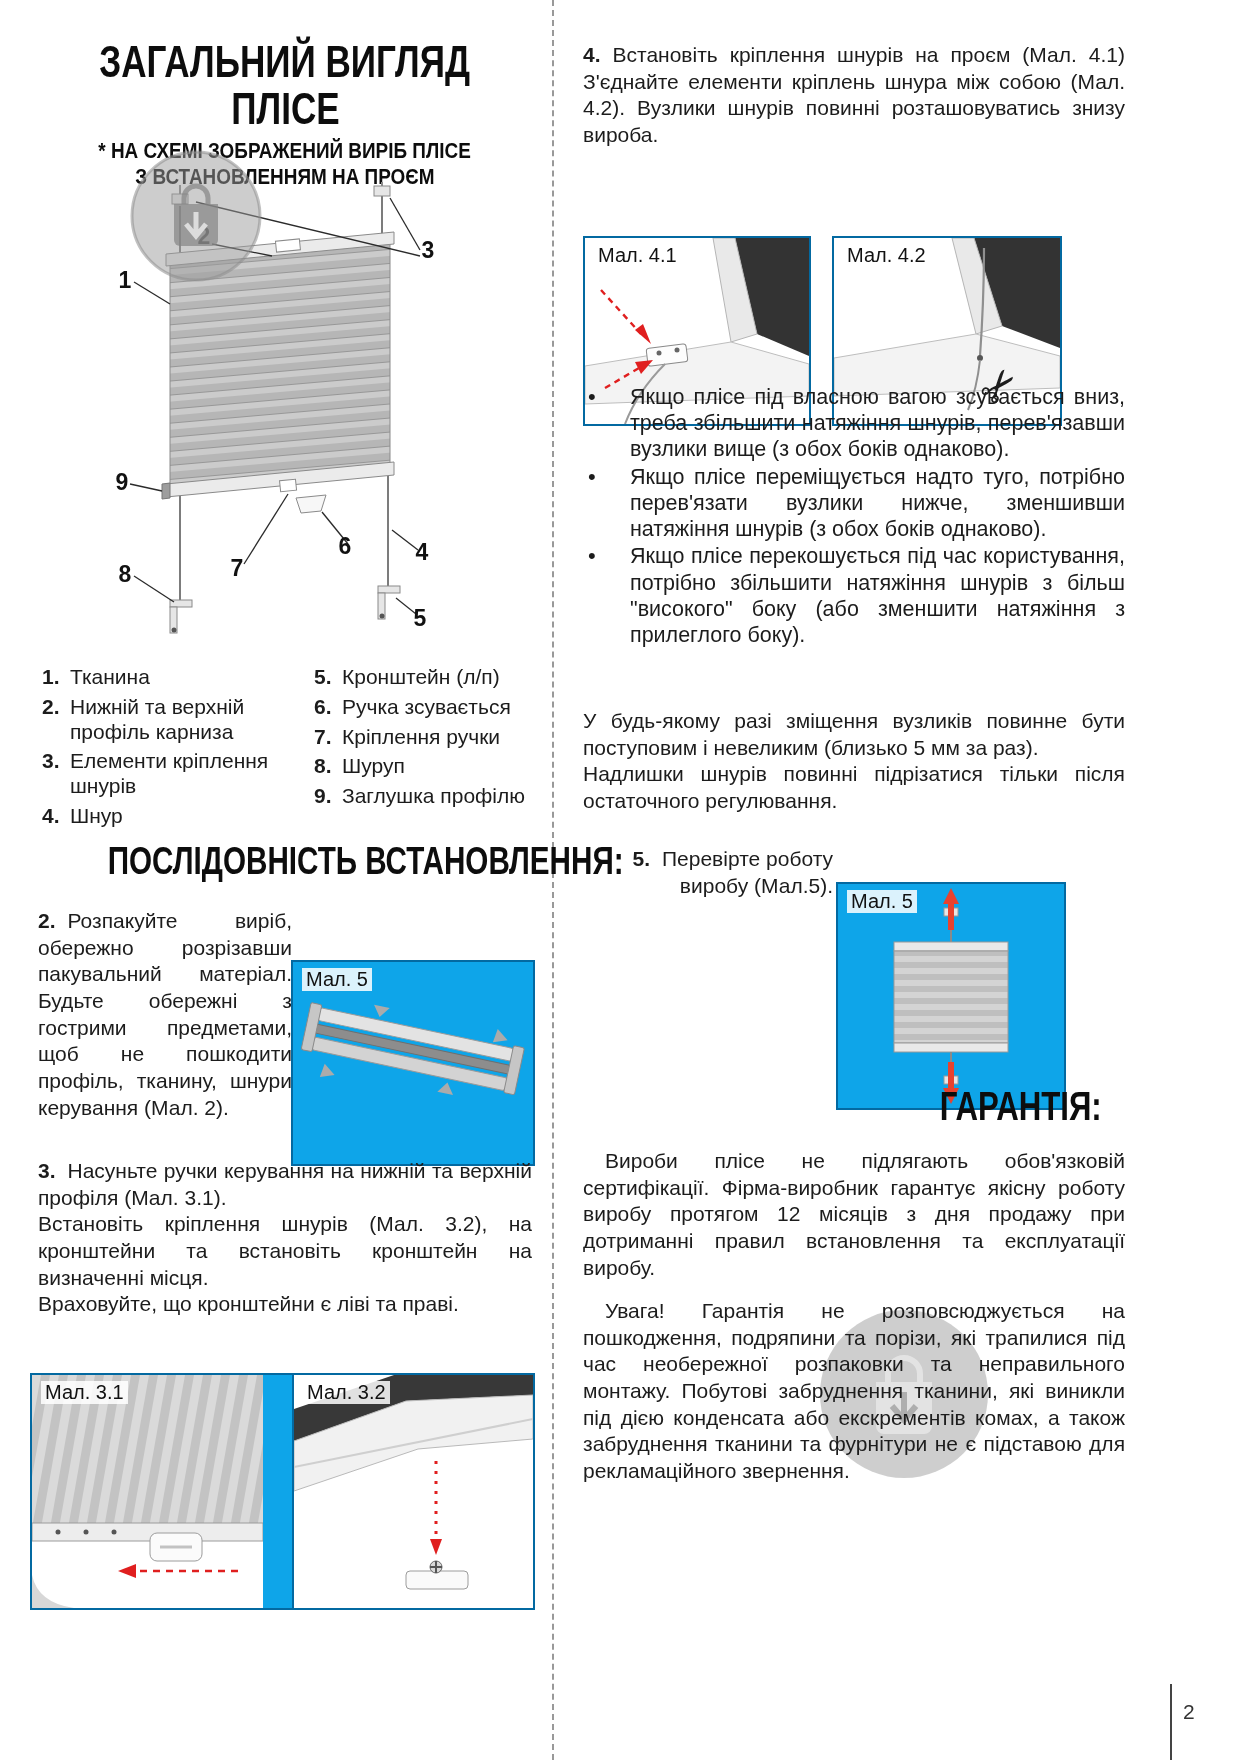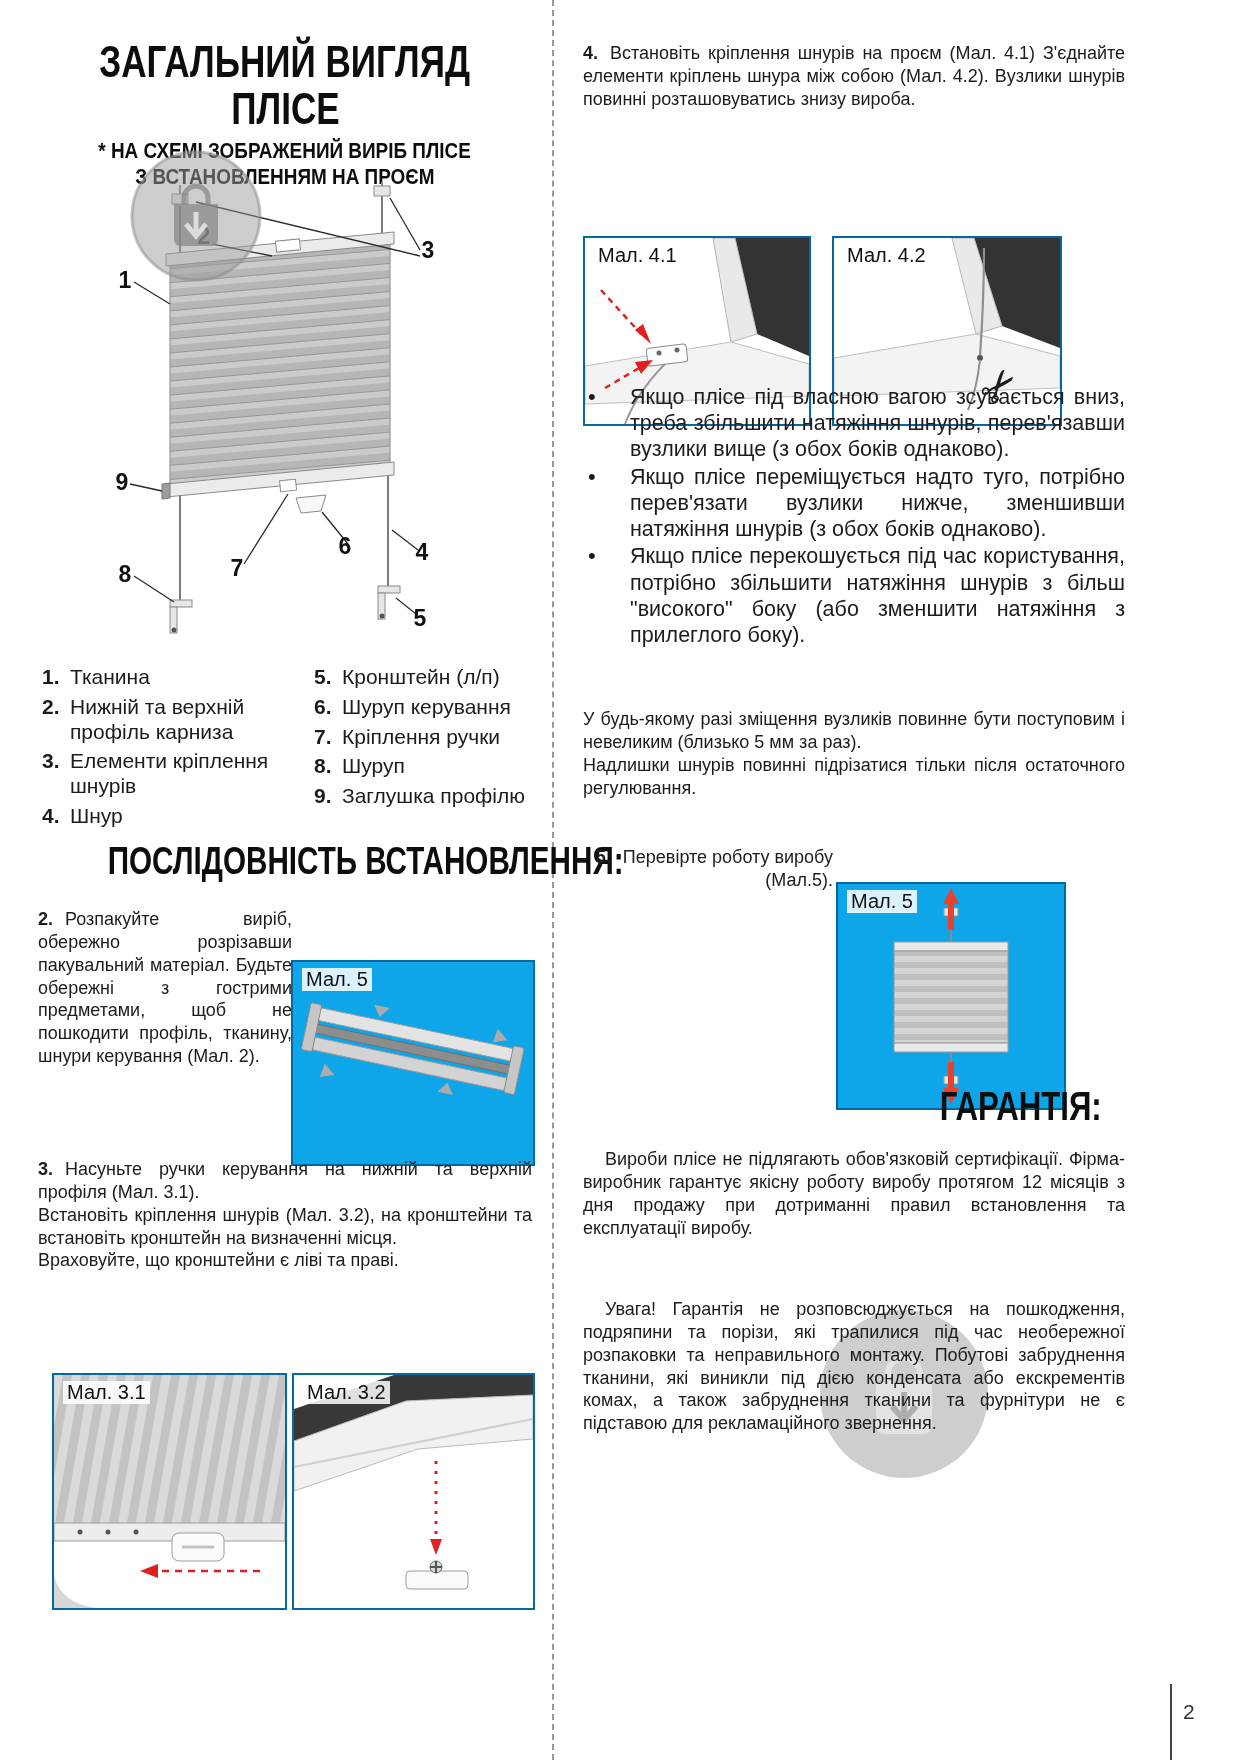--- a/index.html
+++ b/index.html
@@ -13,21 +13,21 @@
 
   
   .big-title{font-weight:700;font-size:45px;line-height:1.05;text-align:center;color:#0d0d0d;}
   .cond{display:inline-block;transform:scaleX(0.78);transform-origin:50% 50%;white-space:nowrap;font-weight:700;}
   .sub-line{font-weight:700;font-size:22px;line-height:1.2;text-align:center;color:#0d0d0d;}
   .sub-line .cond{transform:scaleX(0.86);}
   .section-title-wrap{text-align:right;font-size:38px;font-weight:700;color:#0d0d0d;}
   .warranty-title-wrap{text-align:right;font-size:40px;font-weight:700;color:#0d0d0d;}
 
   
-  .txt{font-size:18px;line-height:1.27;text-align:justify;}
+  .txt{font-size:21px;line-height:1.27;text-align:justify;}
   .stepnum{font-weight:700;margin-right:12px;}
   .indent{text-indent:22px;}
 
   
   .legend{display:flex;}
   .legend-col{width:272px;}
   .legend-col2{width:224px;}
   .legend-item{display:flex;font-size:21px;line-height:1.18;margin-bottom:5px;}
   .legend-num{font-weight:700;flex:0 0 28px;}
   .legend-text{flex:1;}
@@ -167,21 +167,21 @@
           <span class="legend-text">Шнур</span>
         </div>
     </div>
     <div class="legend-col legend-col2">
       <div class="legend-item">
           <span class="legend-num">5.</span>
           <span class="legend-text">Кронштейн (л/п)</span>
         </div>
       <div class="legend-item">
           <span class="legend-num">6.</span>
-          <span class="legend-text">Шуруп керування</span>
+          <span class="legend-text">Ручка зсувається</span>
         </div>
       <div class="legend-item">
           <span class="legend-num">7.</span>
           <span class="legend-text">Кріплення ручки</span>
         </div>
       <div class="legend-item">
           <span class="legend-num">8.</span>
           <span class="legend-text">Шуруп</span>
         </div>
       <div class="legend-item">
@@ -215,21 +215,21 @@
       </g>
     </svg>
   </div>
 
   <div class="abs" style="left:38px;top:1158px;width:494px;">
     <div class="txt"><span class="stepnum">3.</span><span>Насуньте ручки керування на нижній та верхній профіля (Мал. 3.1).</span></div>
     <div class="txt">Встановіть кріплення шнурів (Мал. 3.2), на кронштейни та встановіть кронштейн на визначенні місця.</div>
     <div class="txt">Враховуйте, що кронштейни є ліві та праві.</div>
   </div>
 
-  <div class="abs figbox" style="left:52px;top:1325px;width:231px;height:233px;">
+  <div class="abs figbox" style="left:30px;top:1325px;width:231px;height:233px;padding-left:40px;">
     <div class="figlabel">Мал. 3.1</div>
     <svg width="231" height="233" viewBox="0 0 231 233">
       <defs>
         <pattern id="vp" width="18" height="18" patternUnits="userSpaceOnUse" patternTransform="skewX(-10)">
           <rect width="9" height="18" fill="#dadada"></rect>
             <rect x="9" width="9" height="18" fill="#c3c3c3"></rect>
         </pattern>
       </defs>
       <rect width="231" height="148" fill="url(#vp)"></rect>
       <rect y="148" width="231" height="85" fill="#fff"></rect>

